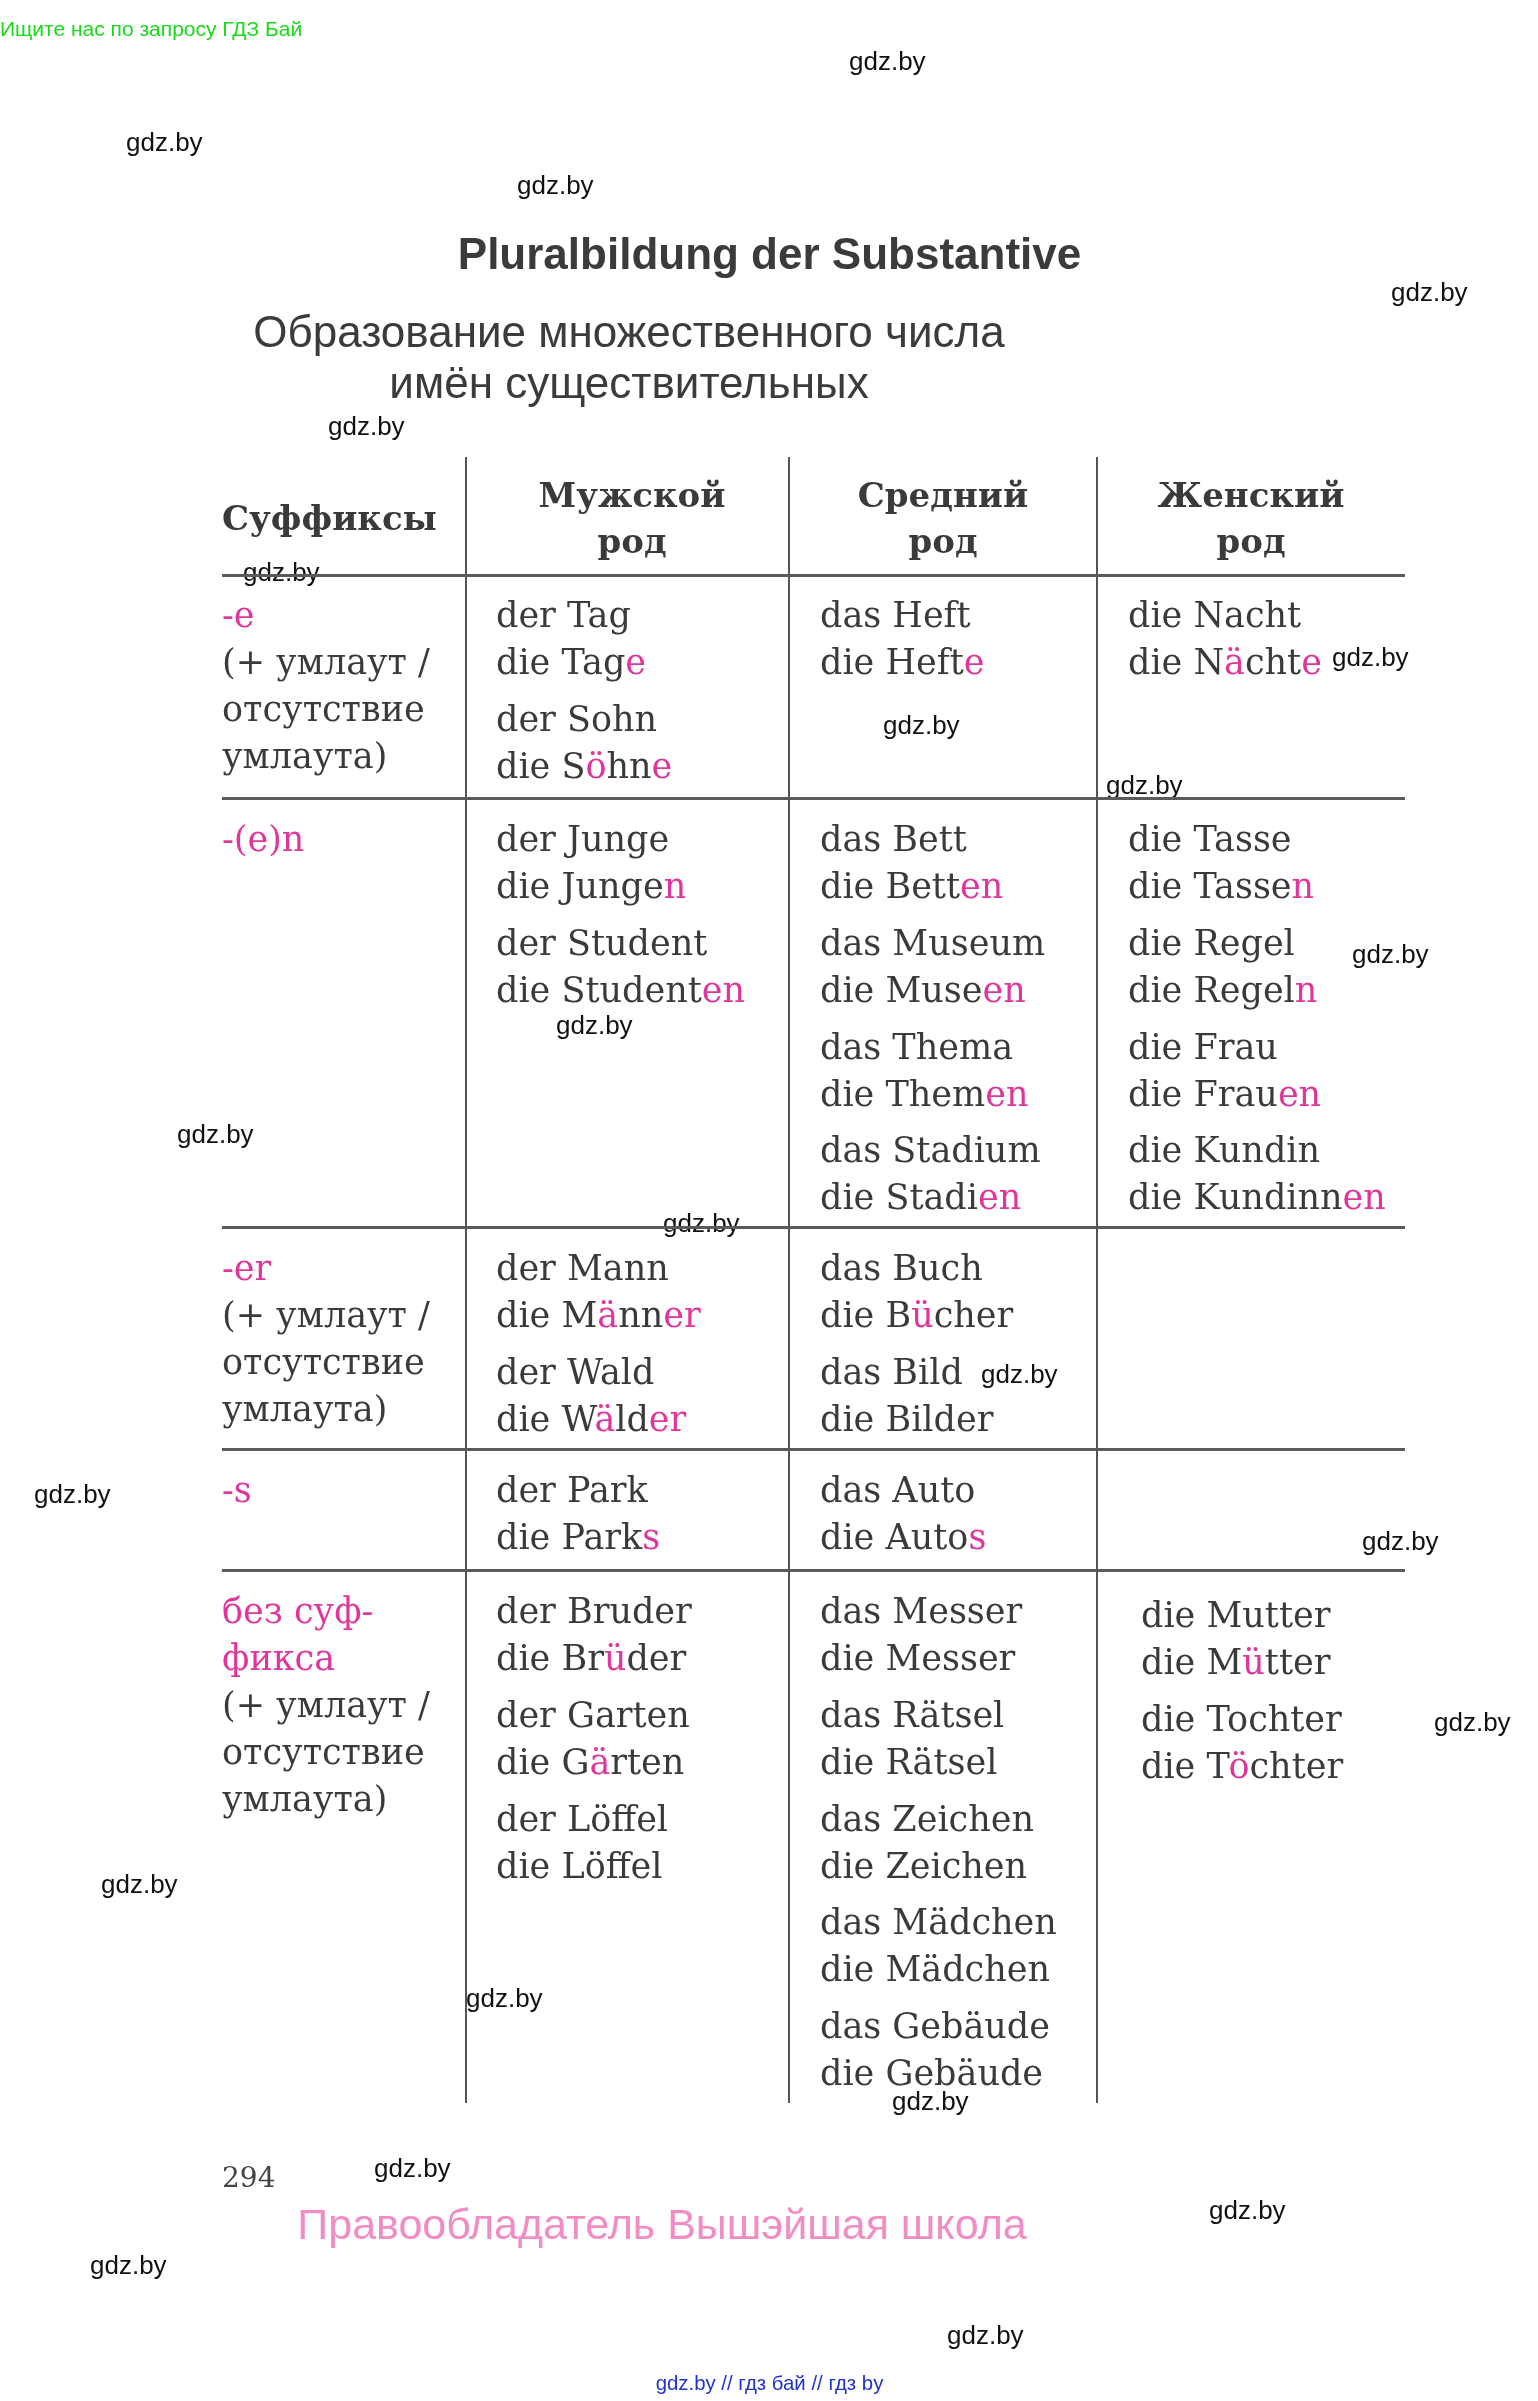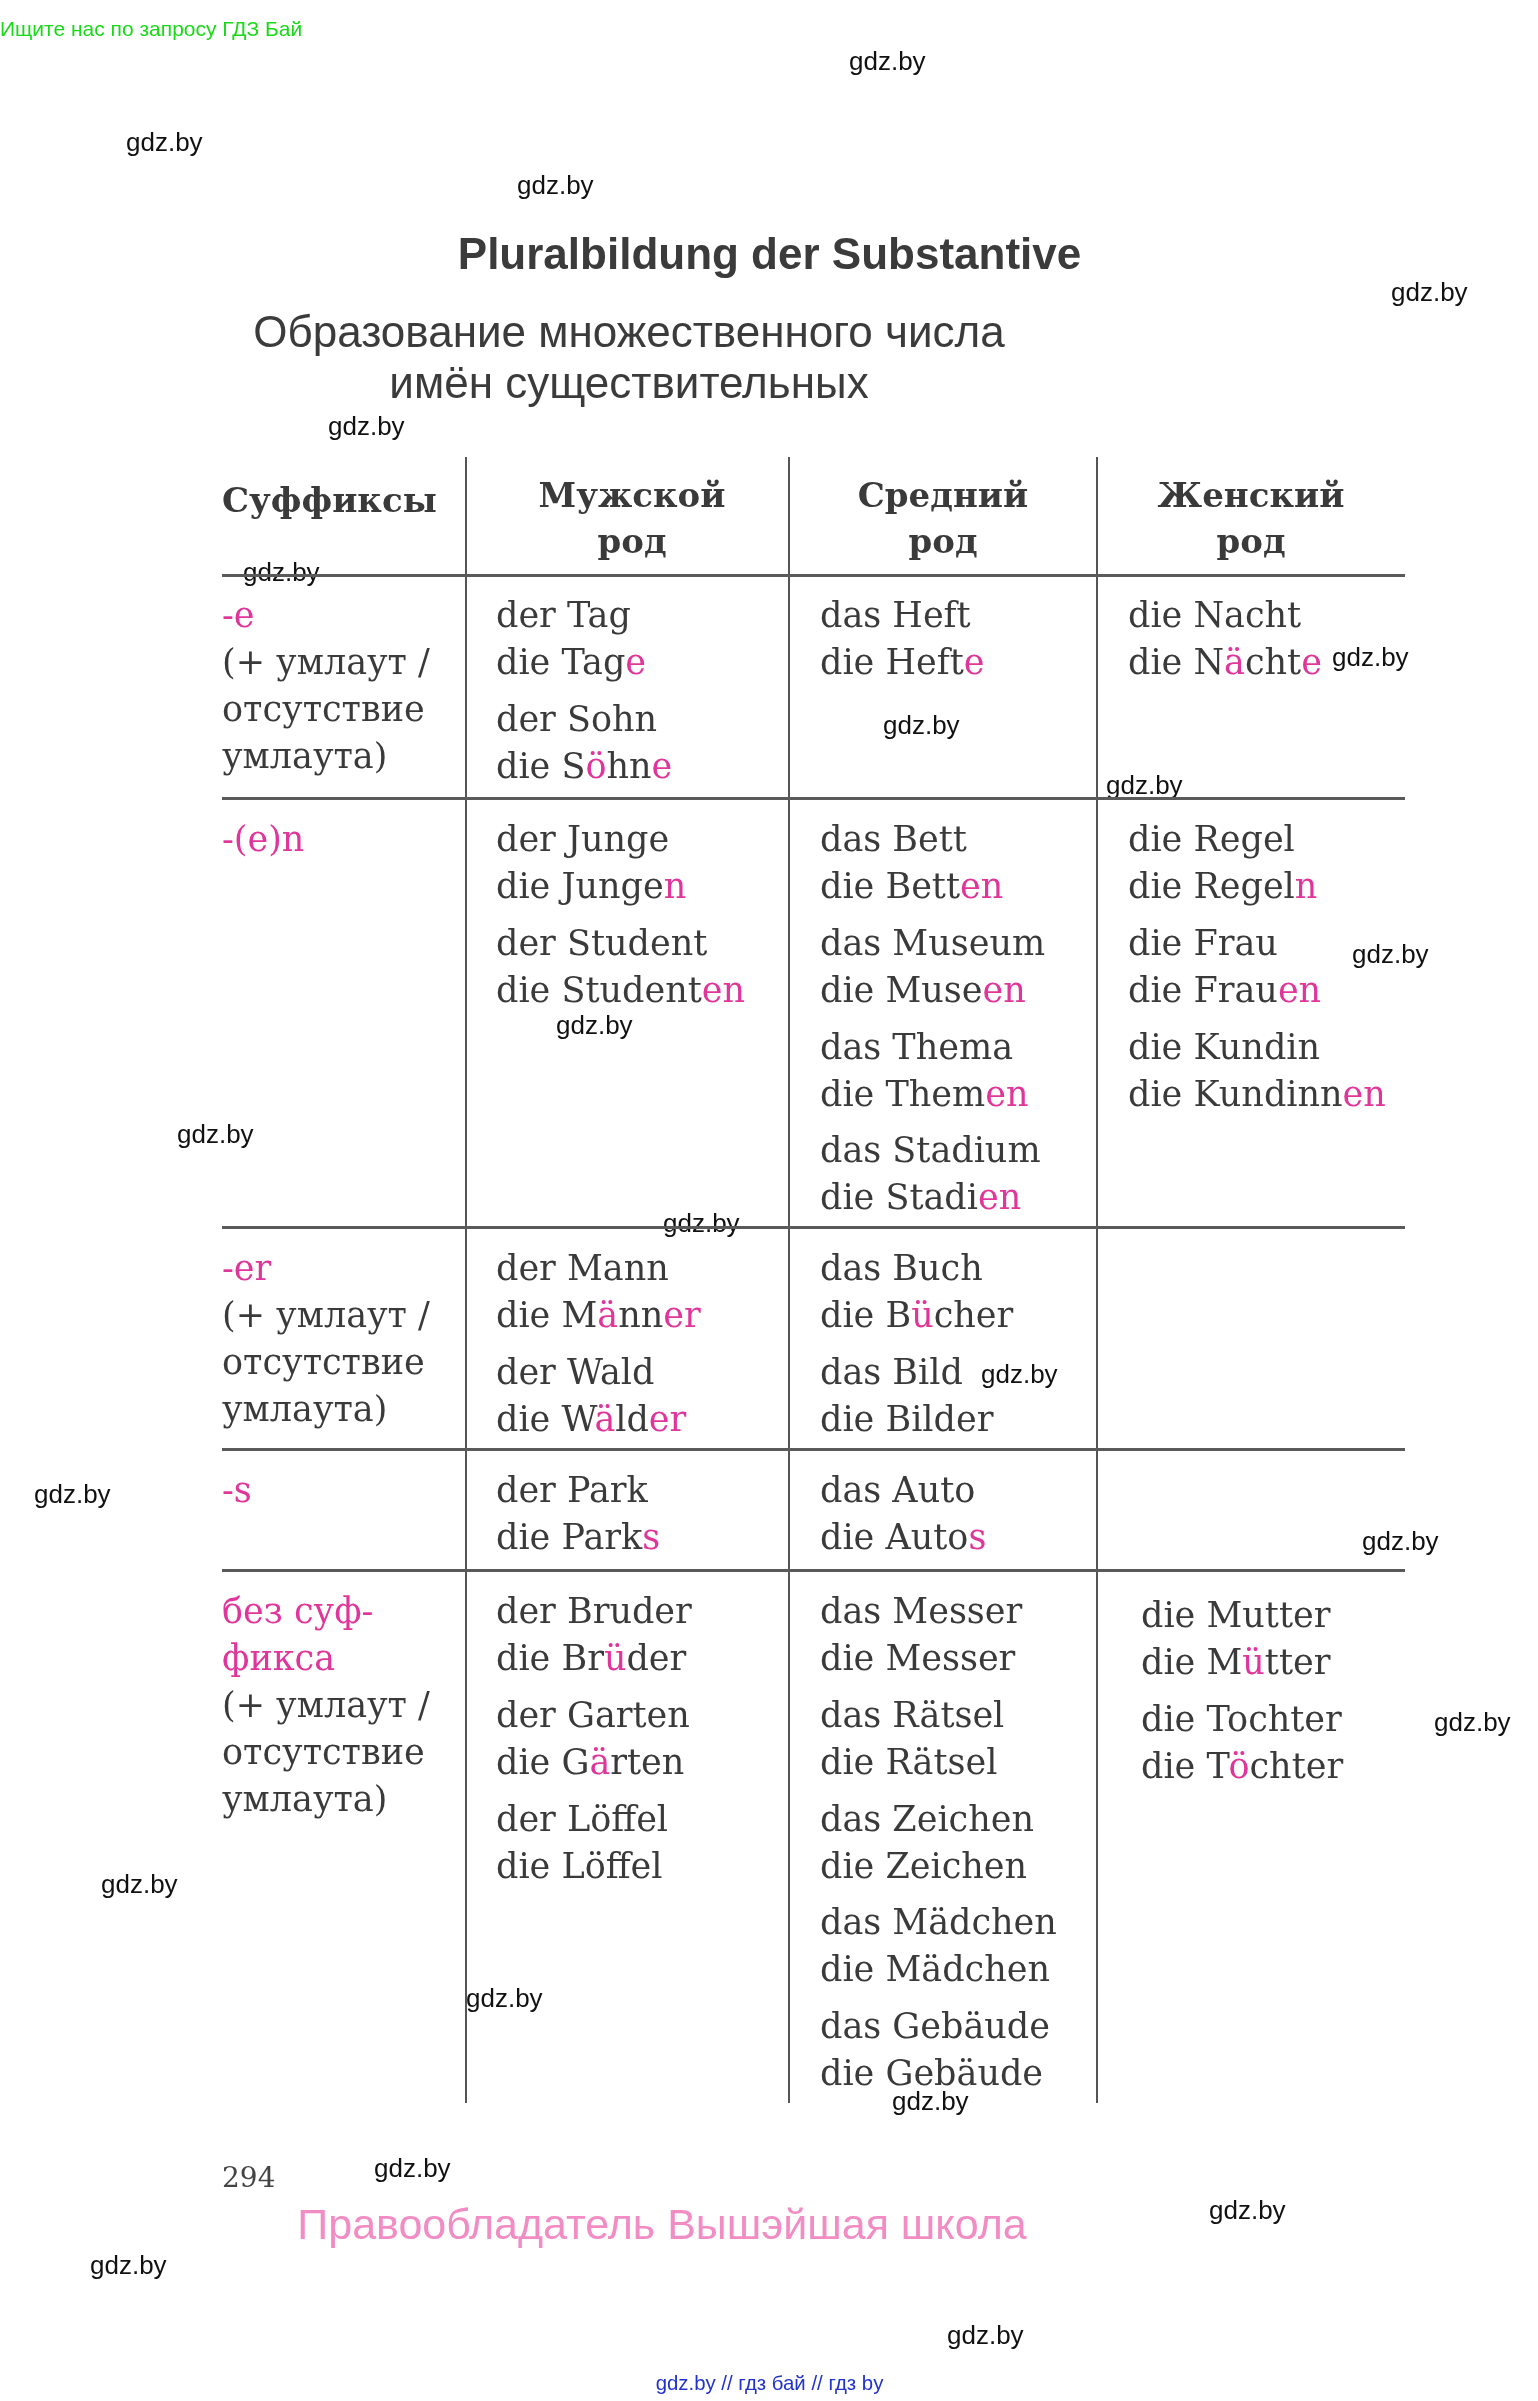--- a/index.html
+++ b/index.html
@@ -59,21 +59,21 @@
   <div class="vline" style="left:465px;top:457px;height:1646px;"></div>
   <div class="vline" style="left:788px;top:457px;height:1646px;"></div>
   <div class="vline" style="left:1096px;top:457px;height:1646px;"></div>
 
   <div class="hline" style="top:574px;"></div>
   <div class="hline" style="top:797px;"></div>
   <div class="hline" style="top:1226px;"></div>
   <div class="hline" style="top:1448px;"></div>
   <div class="hline" style="top:1569px;"></div>
 
-  <div class="hdr" style="left:222px;top:477px;text-align:center;">Суффиксы</div>
+  <div class="hdr" style="left:222px;top:495px;text-align:center;">Суффиксы</div>
   <div class="hdr" style="left:466px;top:472px;width:332px;">
     <div>Мужской</div>
     <div>род</div>
   </div>
   <div class="hdr" style="left:790px;top:472px;width:306px;">
     <div>Средний</div>
     <div>род</div>
   </div>
   <div class="hdr" style="left:1097px;top:472px;width:308px;">
     <div>Женский</div>
@@ -134,20 +134,24 @@
     <div class="pair">
       <div>das Thema</div>
       <div><span>die Them</span><span class="hl">en</span></div>
     </div>
     <div class="pair">
       <div>das Stadium</div>
       <div><span>die Stadi</span><span class="hl">en</span></div>
     </div>
   </div>
   <div class="cell" style="left:1128px;top:816px;">
+    <div class="pair">
+      <div>die Tasse</div>
+      <div><span>die Tasse</span><span class="hl">n</span></div>
+    </div>
     <div class="pair">
       <div>die Regel</div>
       <div><span>die Regel</span><span class="hl">n</span></div>
     </div>
     <div class="pair">
       <div>die Frau</div>
       <div><span>die Frau</span><span class="hl">en</span></div>
     </div>
     <div class="pair">
       <div>die Kundin</div>

